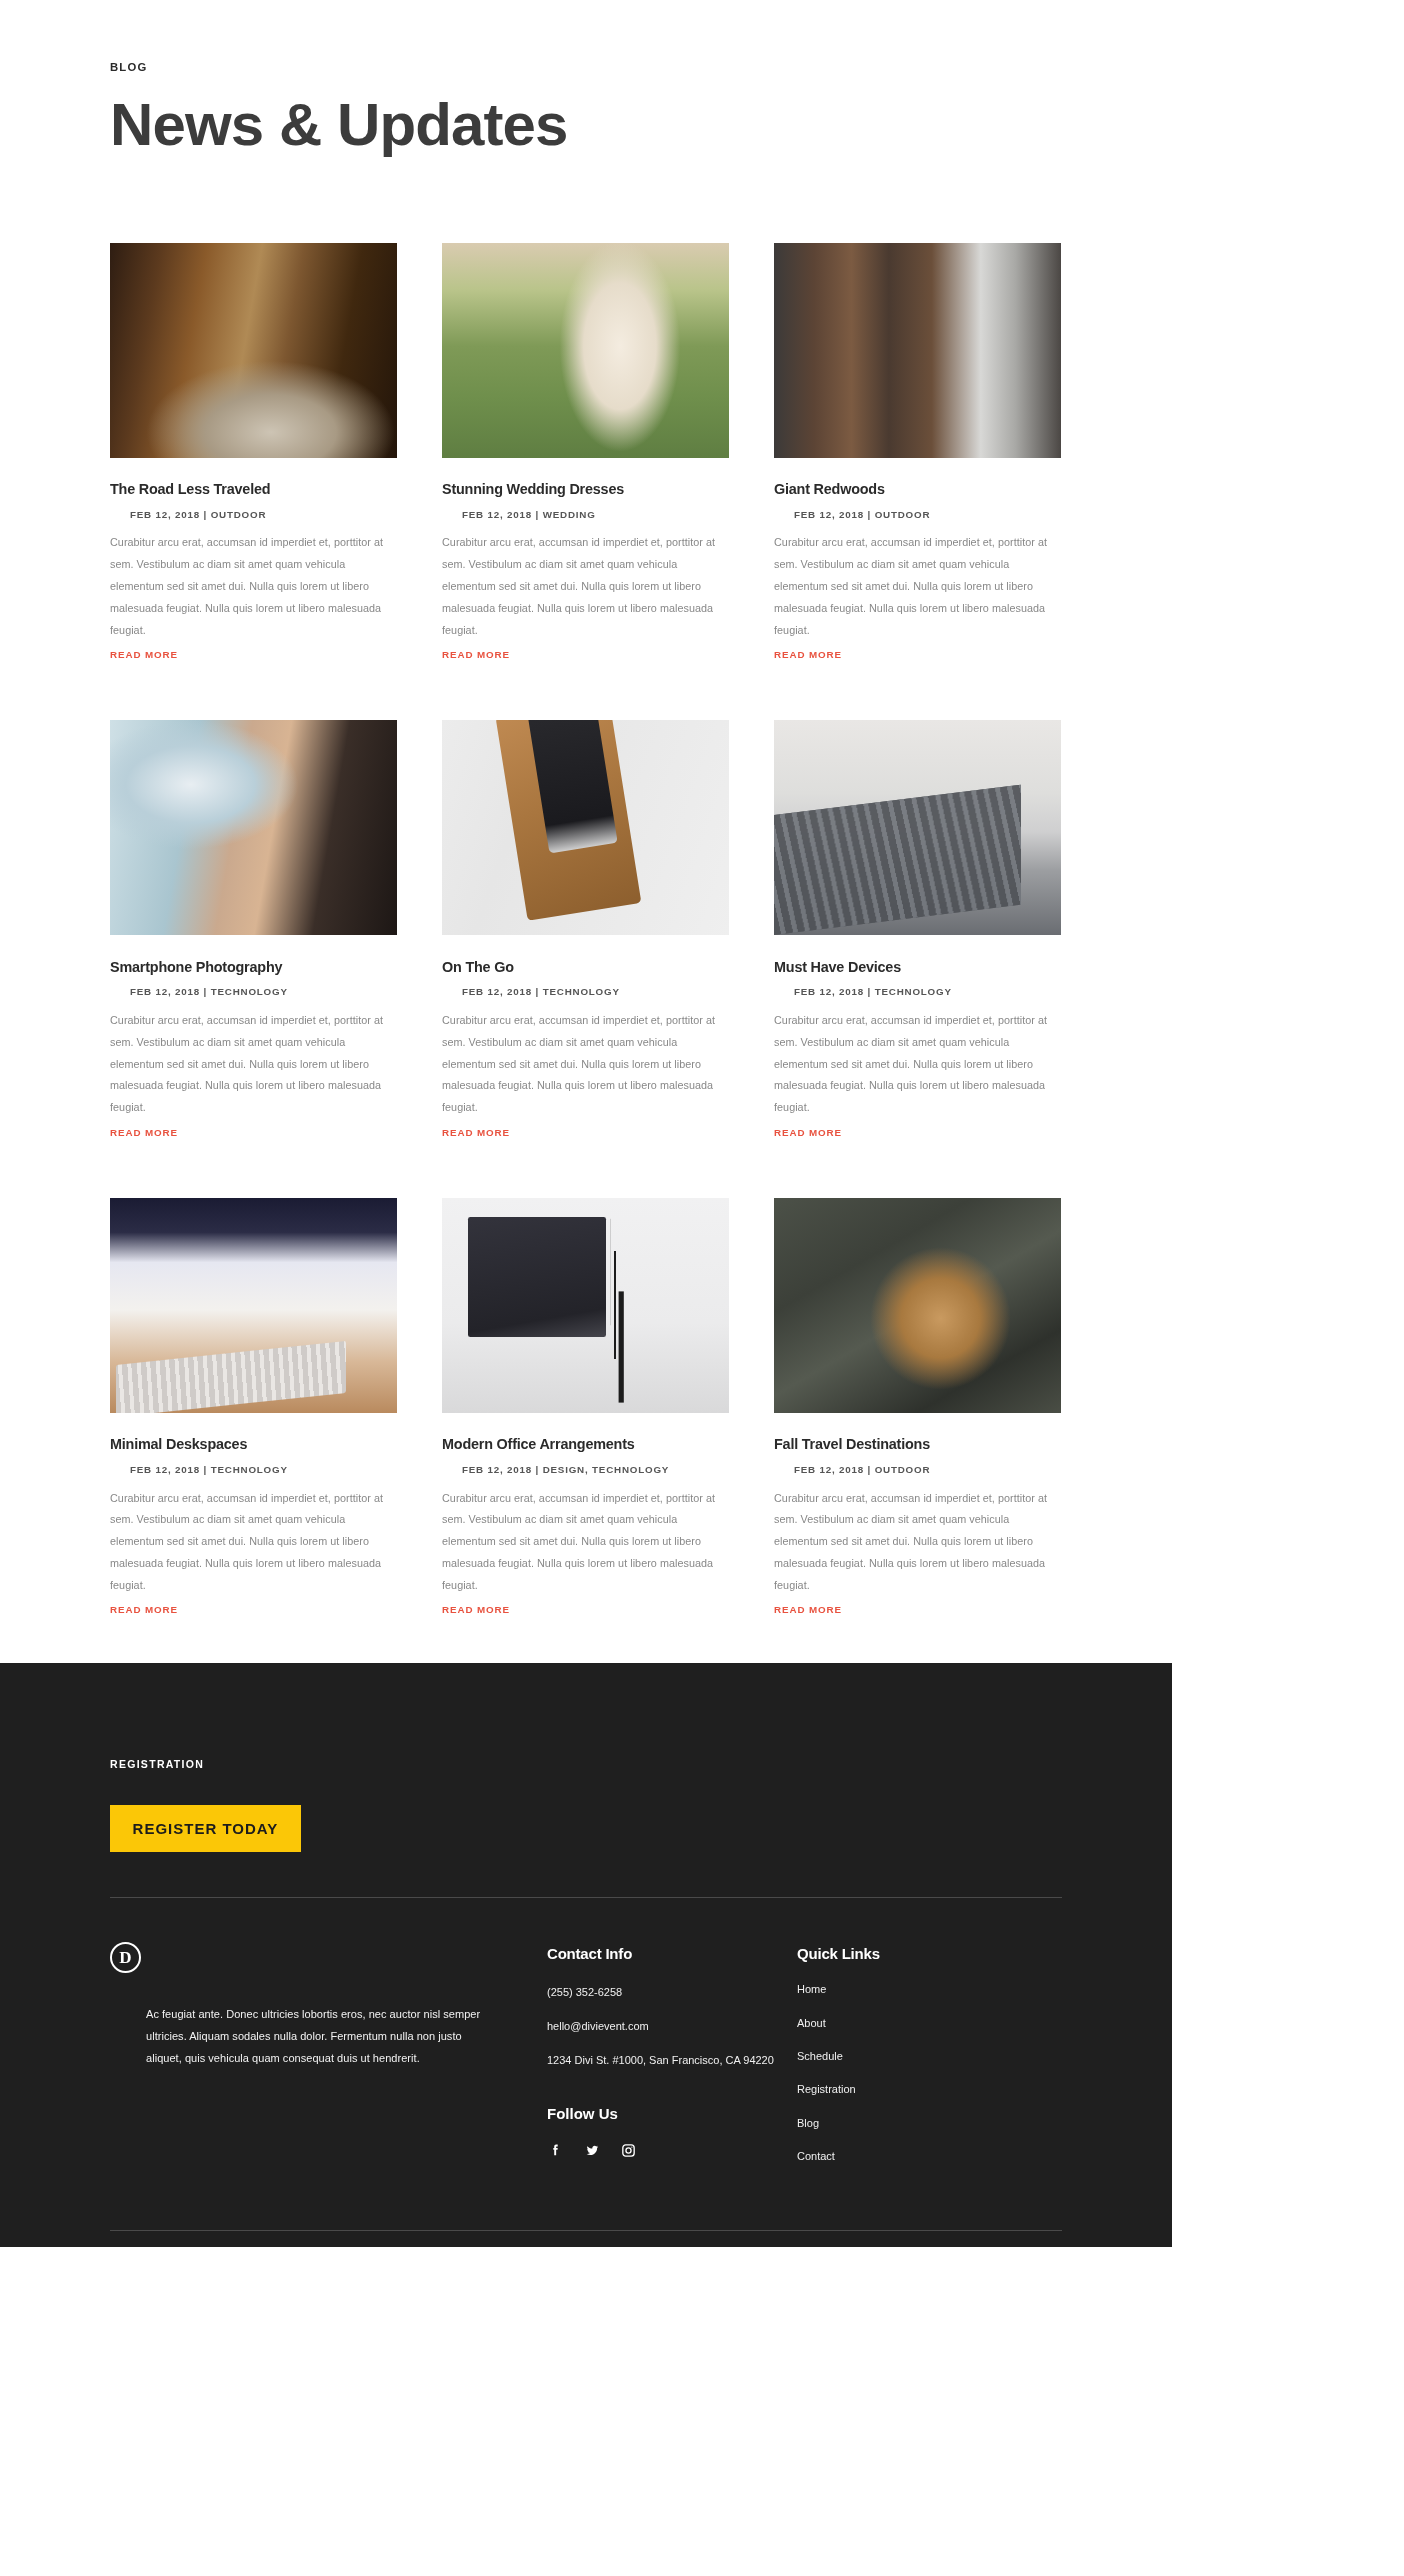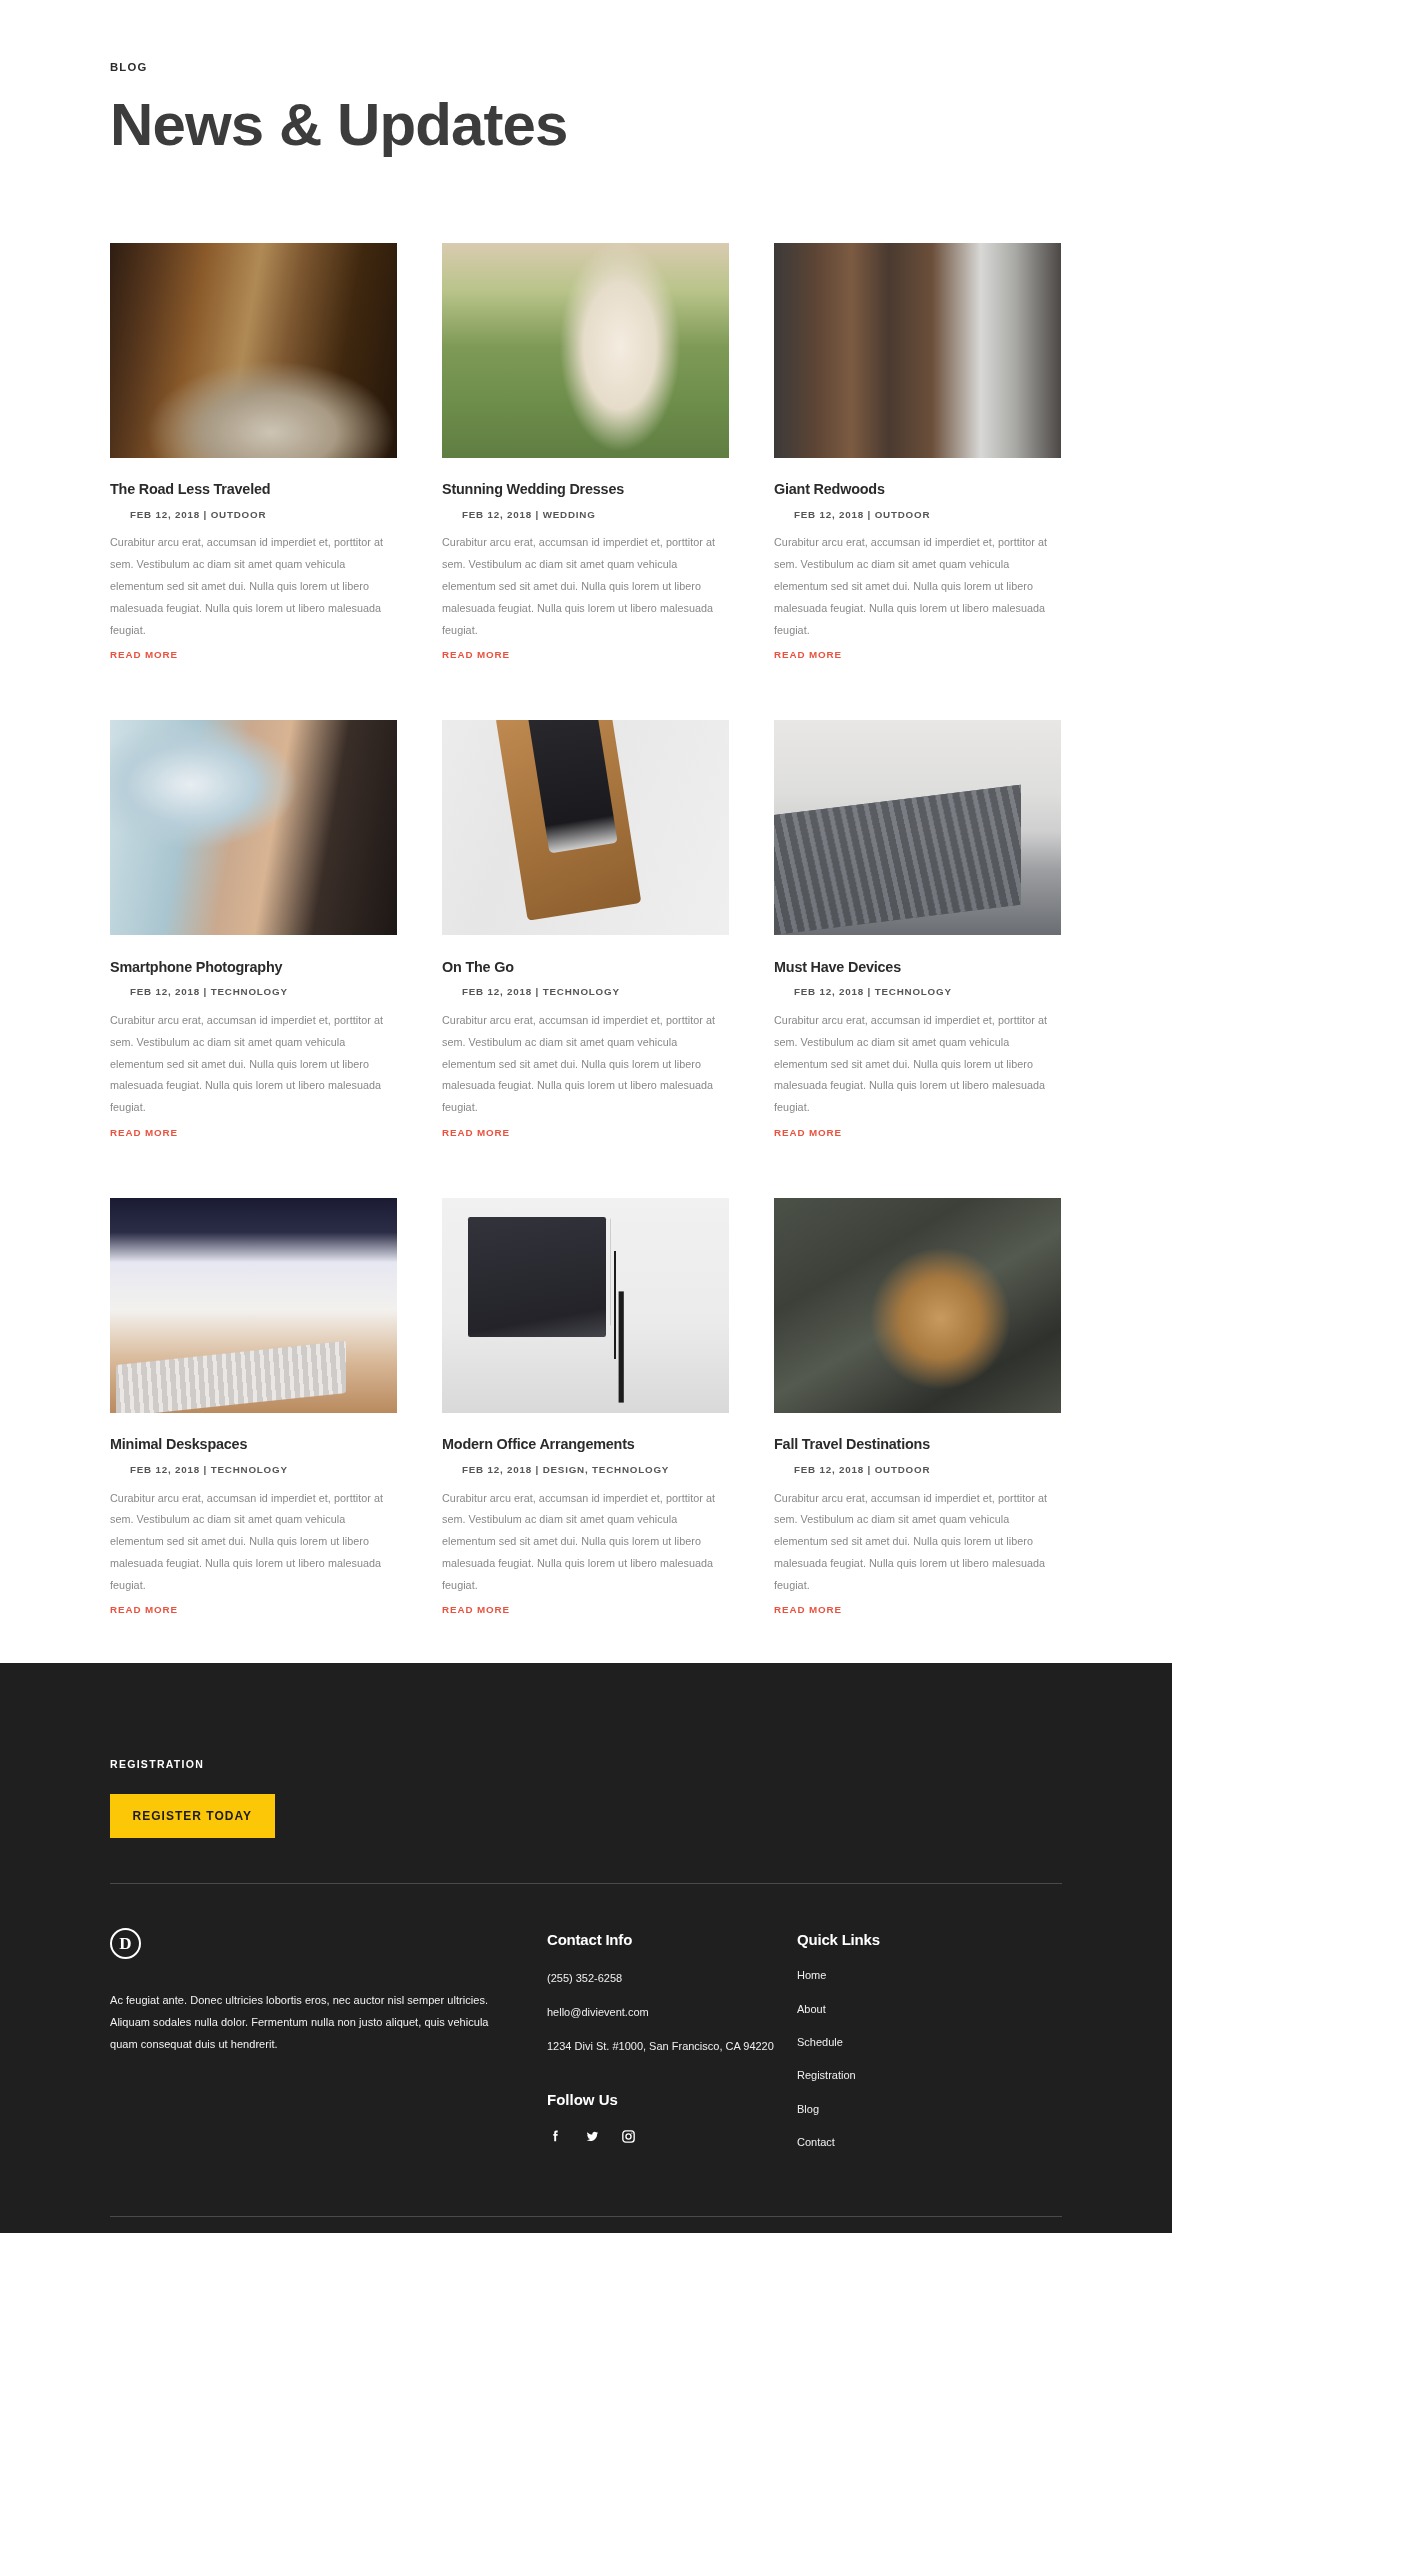--- a/index.html
+++ b/index.html
@@ -130,27 +130,27 @@
     margin-top: 20px;
     font-size: 35px;
     font-weight: 400;
     letter-spacing: -0.5px;
     color: #ffffff;
     line-height: 1.15;
   }
 
   .cta-btn {
     display: inline-block;
-    margin-top: 24px;
+    margin-top: 35px;
     background: #fbc707;
     color: #1c1c1c;
     border: none;
     padding: 15px 22.6px;
     font-family: "Liberation Sans", sans-serif;
-    font-size: 12px;
+    font-size: 15px;
     font-weight: 700;
     letter-spacing: 1px;
     text-transform: uppercase;
     cursor: pointer;
   }
 
   .footer-rule {
     margin-top: 45px;
     height: 0.8px;
     background: #4a4a4a;
@@ -179,20 +179,21 @@
     color: #ffffff;
     font-family: "Liberation Serif", serif;
   }
 
   .about-text {
     margin-top: 30px;
     font-size: 11px;
     line-height: 2.0;
     color: #f2f2f2;
     letter-spacing: 0.04px;
+    margin-left: 36px;
   }
 
   .col-head {
     font-size: 15px;
     font-weight: 700;
     letter-spacing: -0.2px;
     color: #ffffff;
     margin-bottom: 20px;
   }
 

